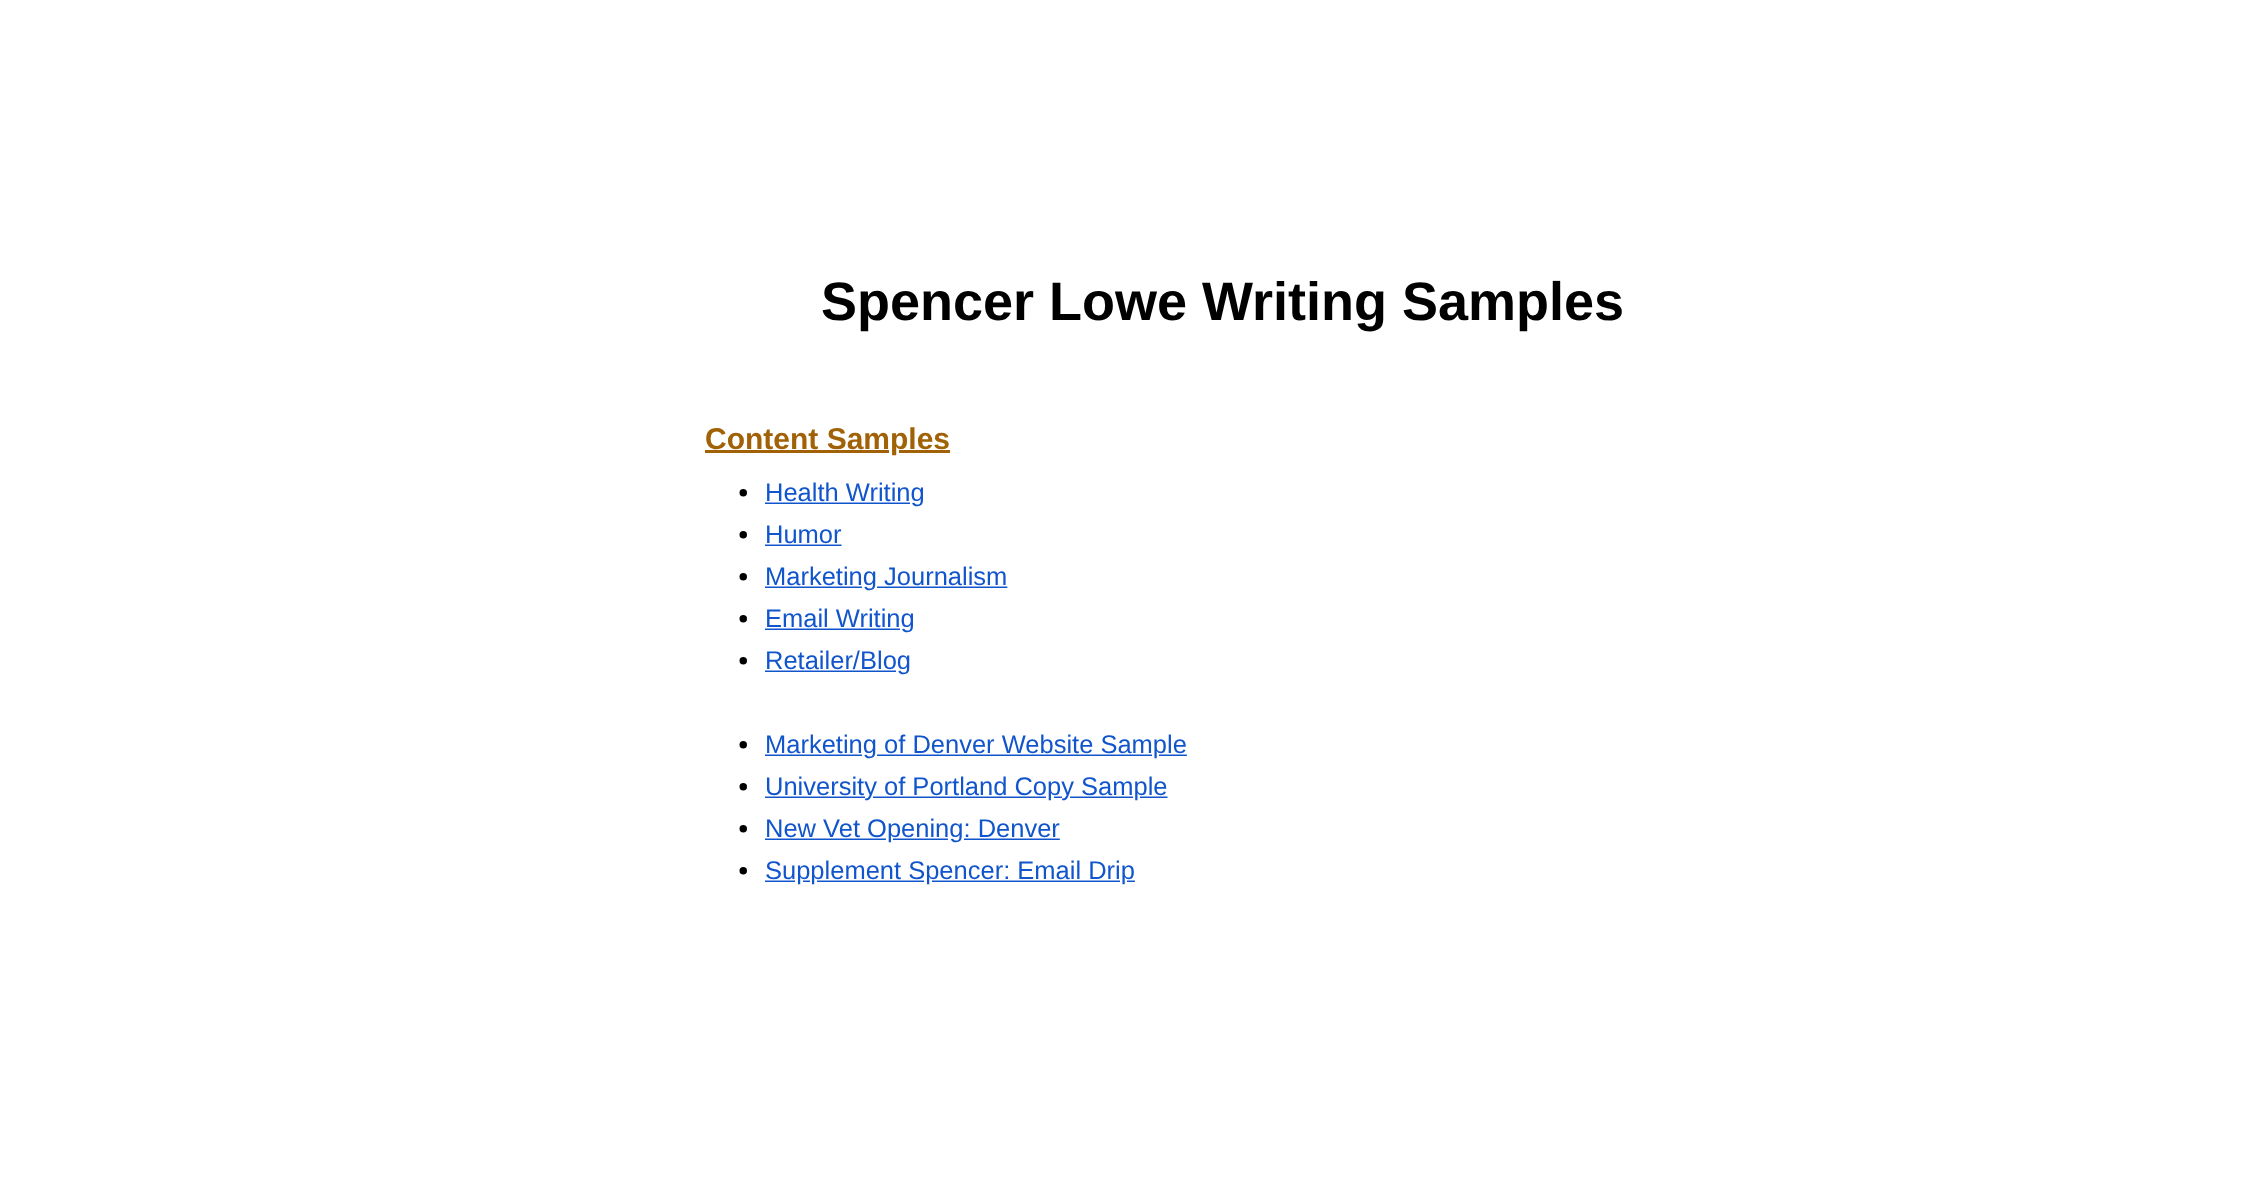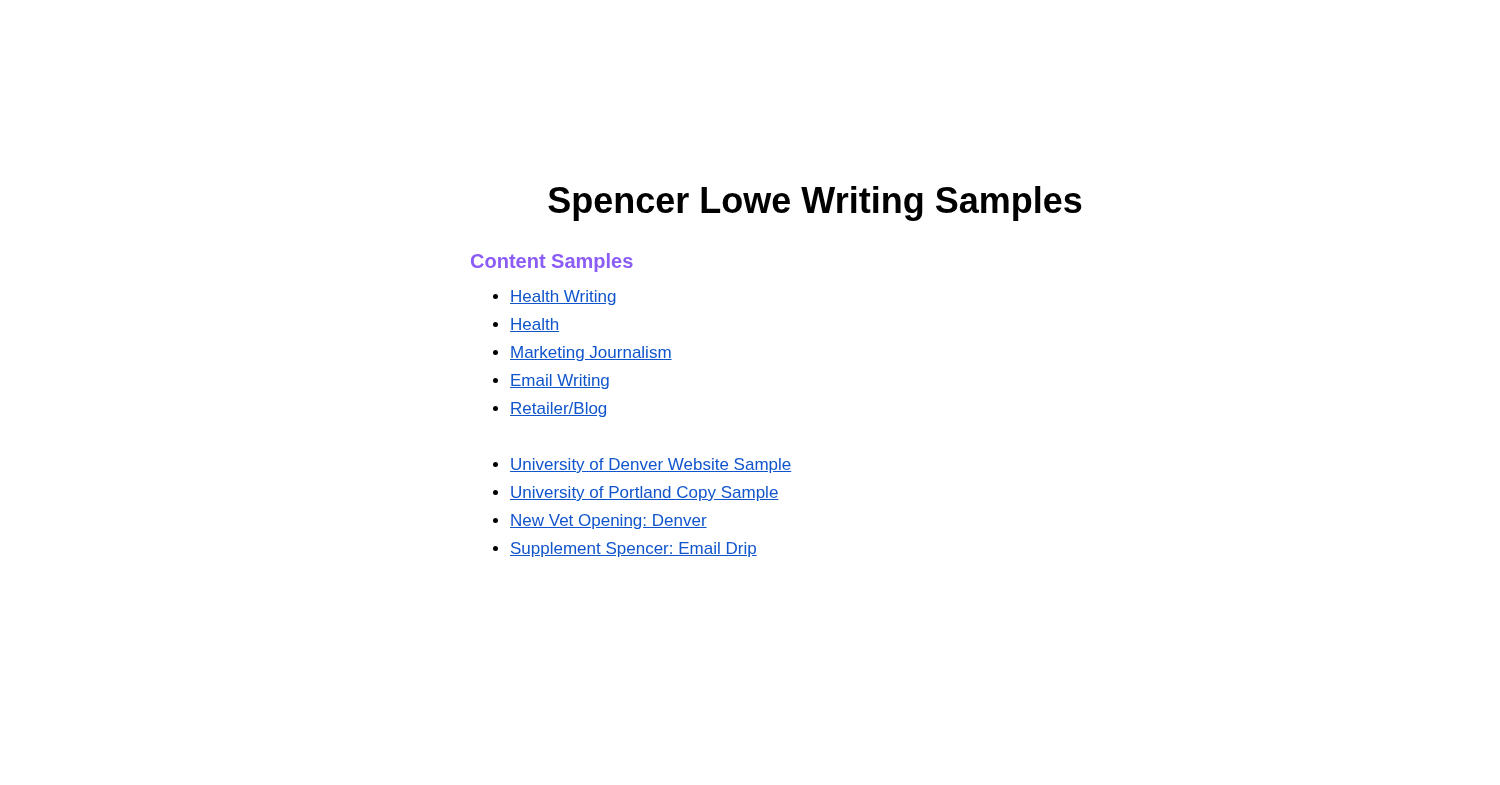--- a/index.html
+++ b/index.html
@@ -19,29 +19,30 @@
     .page-container {
       max-width: 900px;
       margin: 0 auto;
       padding: 180px 40px 40px 170px;
     }
 
     h1 {
       font-size: 36px;
       font-weight: bold;
       text-align: center;
-      margin-bottom: 28px;
+      margin-bottom: 60px;
       color: #000000;
     }
 
     .section-heading {
       font-size: 20px;
       font-weight: bold;
+      text-decoration: underline;
       margin-bottom: 14px;
-      color: #8b5cf6;
+      color: #a16207;
     }
 
     ul {
       list-style: disc;
       padding-left: 40px;
       margin-bottom: 30px;
     }
 
     ul li {
       margin-bottom: 8px;
@@ -65,38 +66,38 @@
 <div class="page-container">
   <h1>Spencer Lowe Writing Samples</h1>
 
   <div class="section">
     <div class="section-heading">Content Samples</div>
     <ul>
       <li>
         <a href="#">Health Writing</a>
       </li>
       <li>
-        <a href="#">Health</a>
+        <a href="#">Humor</a>
       </li>
       <li>
         <a href="#">Marketing Journalism</a>
       </li>
       <li>
         <a href="#">Email Writing</a>
       </li>
       <li>
         <a href="#">Retailer/Blog</a>
       </li>
     </ul>
   </div>
 
   <div class="section">
     <ul>
       <li>
-        <a href="#">University of Denver Website Sample</a>
+        <a href="#">Marketing of Denver Website Sample</a>
       </li>
       <li>
         <a href="#">University of Portland Copy Sample</a>
       </li>
       <li>
         <a href="#">New Vet Opening: Denver</a>
       </li>
       <li>
         <a href="#">Supplement Spencer: Email Drip</a>
       </li>

